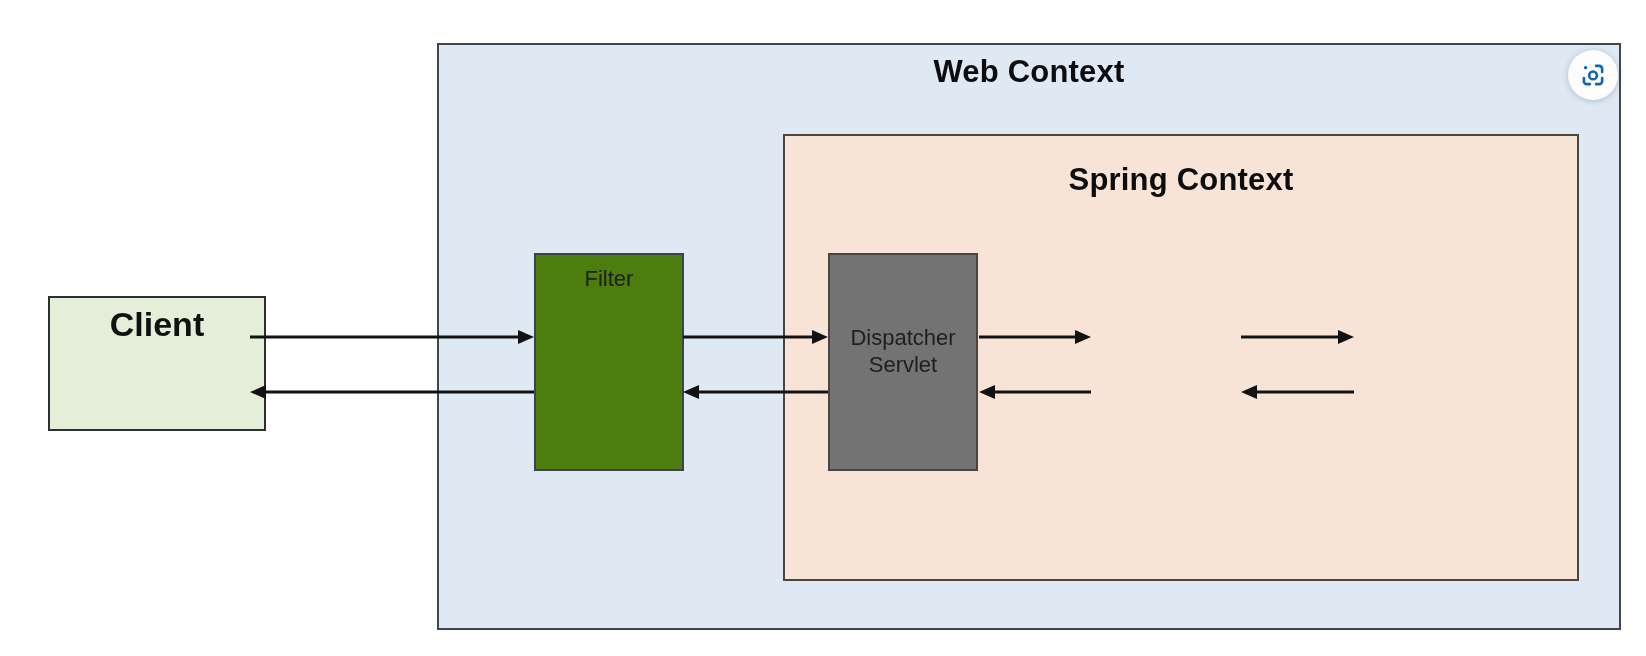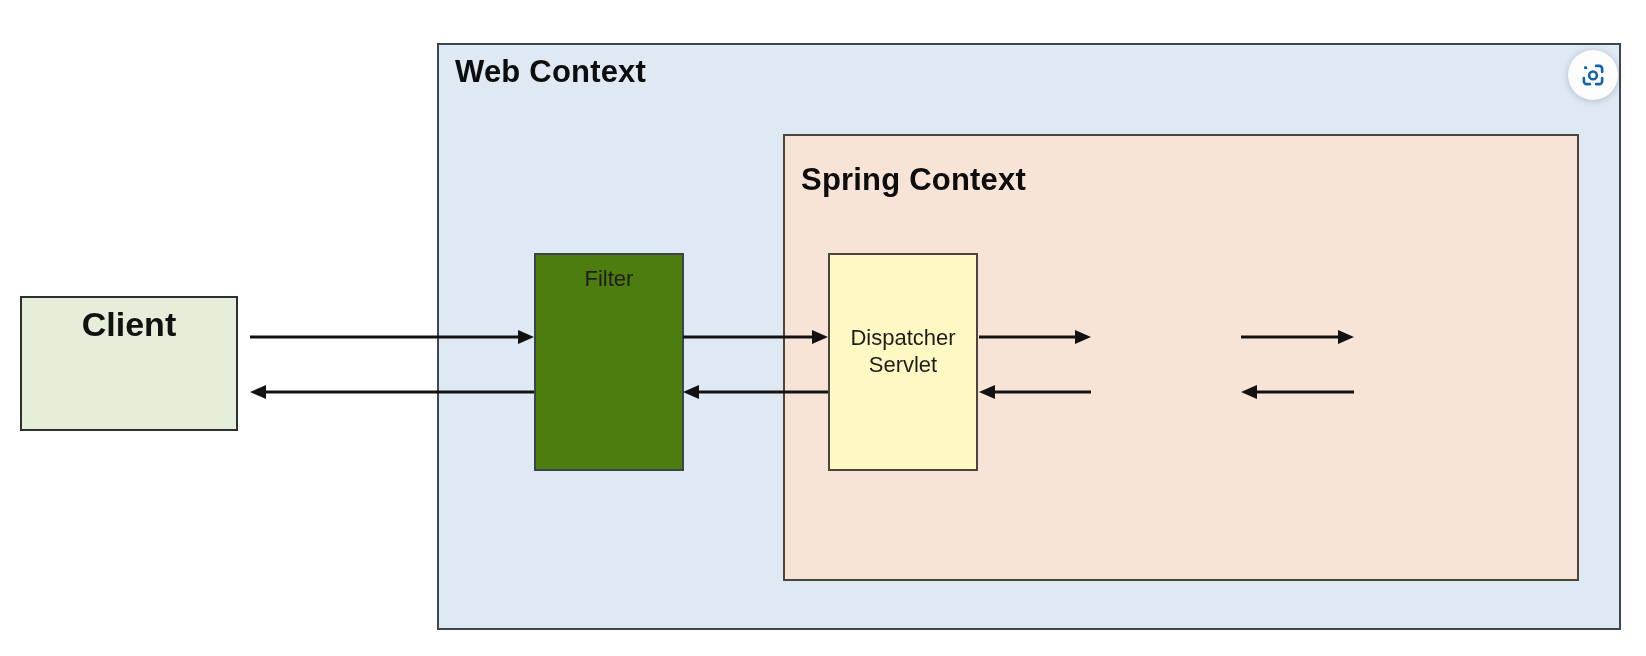--- a/index.html
+++ b/index.html
@@ -21,33 +21,33 @@
     background: #dee9f3;
     border: 2.5px solid #40464d;
   }
   .spring-context {
     left: 783px; top: 134px; width: 796px; height: 447px;
     background: #f8e4d7;
     border: 2px solid #4a4540;
   }
   .ctx-title {
     width: 100%;
+    text-align: center;
     font-weight: bold;
     font-size: 31px;
     letter-spacing: 0.2px;
     color: #0d0d0d;
-    margin-left: 16px;
   }
   .web-context .ctx-title { padding-top: 9px; }
   .spring-context .ctx-title { padding-top: 26px; }
 
   
   .client-node {
     position: absolute;
-    left: 20px; top: 296px; width: 218px; height: 135px;
+    left: 48px; top: 296px; width: 218px; height: 135px;
     background: #e4eed9;
     border: 2.5px solid #2f2f2f;
   }
   .client-label {
     width: 100%;
     text-align: center;
     padding-top: 7px;
     font-weight: bold;
     font-size: 34px;
     color: #111111;
@@ -69,21 +69,21 @@
   .filter-node {
     left: 534px;
     background: #4d7c0f;
     border: 2px solid #3c434b;
   }
   .filter-node .node-label { padding-top: 10px; }
   .dispatcher-node { left: 828px; }
   .interceptor-node { left: 1091px; }
   .controller-node { left: 1354px; }
   .spring-node {
-    background: #fef9c3;
+    background: #737373;
     border: 2px solid #4a4540;
   }
   .spring-node .node-label { padding-top: 69px; }
 
   
   .arrows-svg {
     position: absolute;
     left: 0; top: 0; width: 1646px; height: 656px;
     pointer-events: none;
   }

